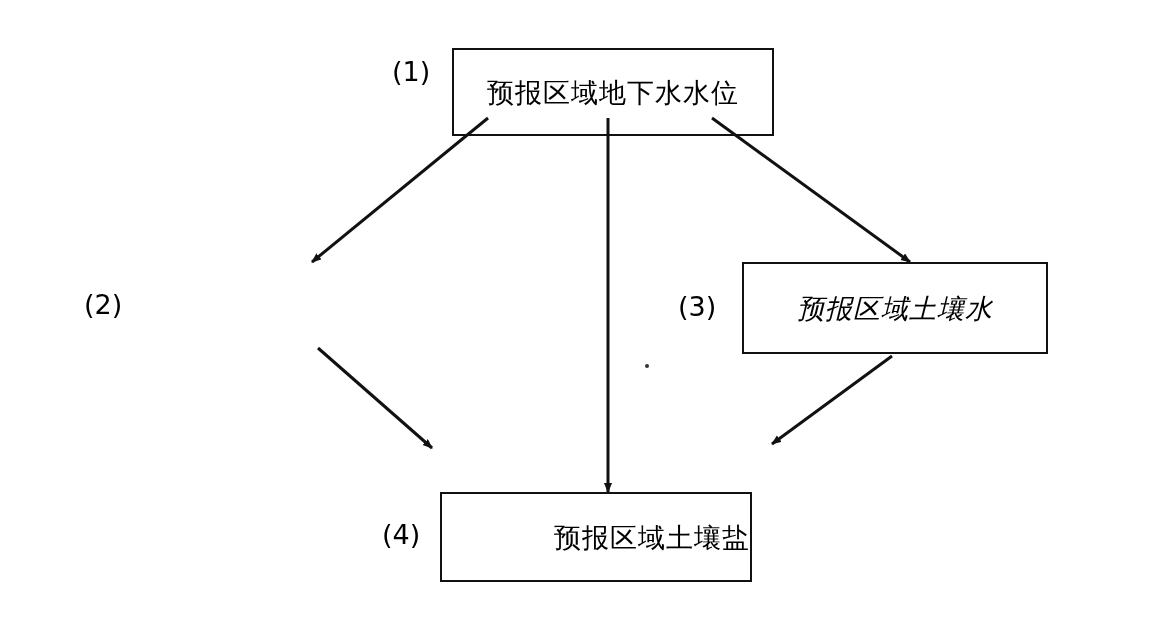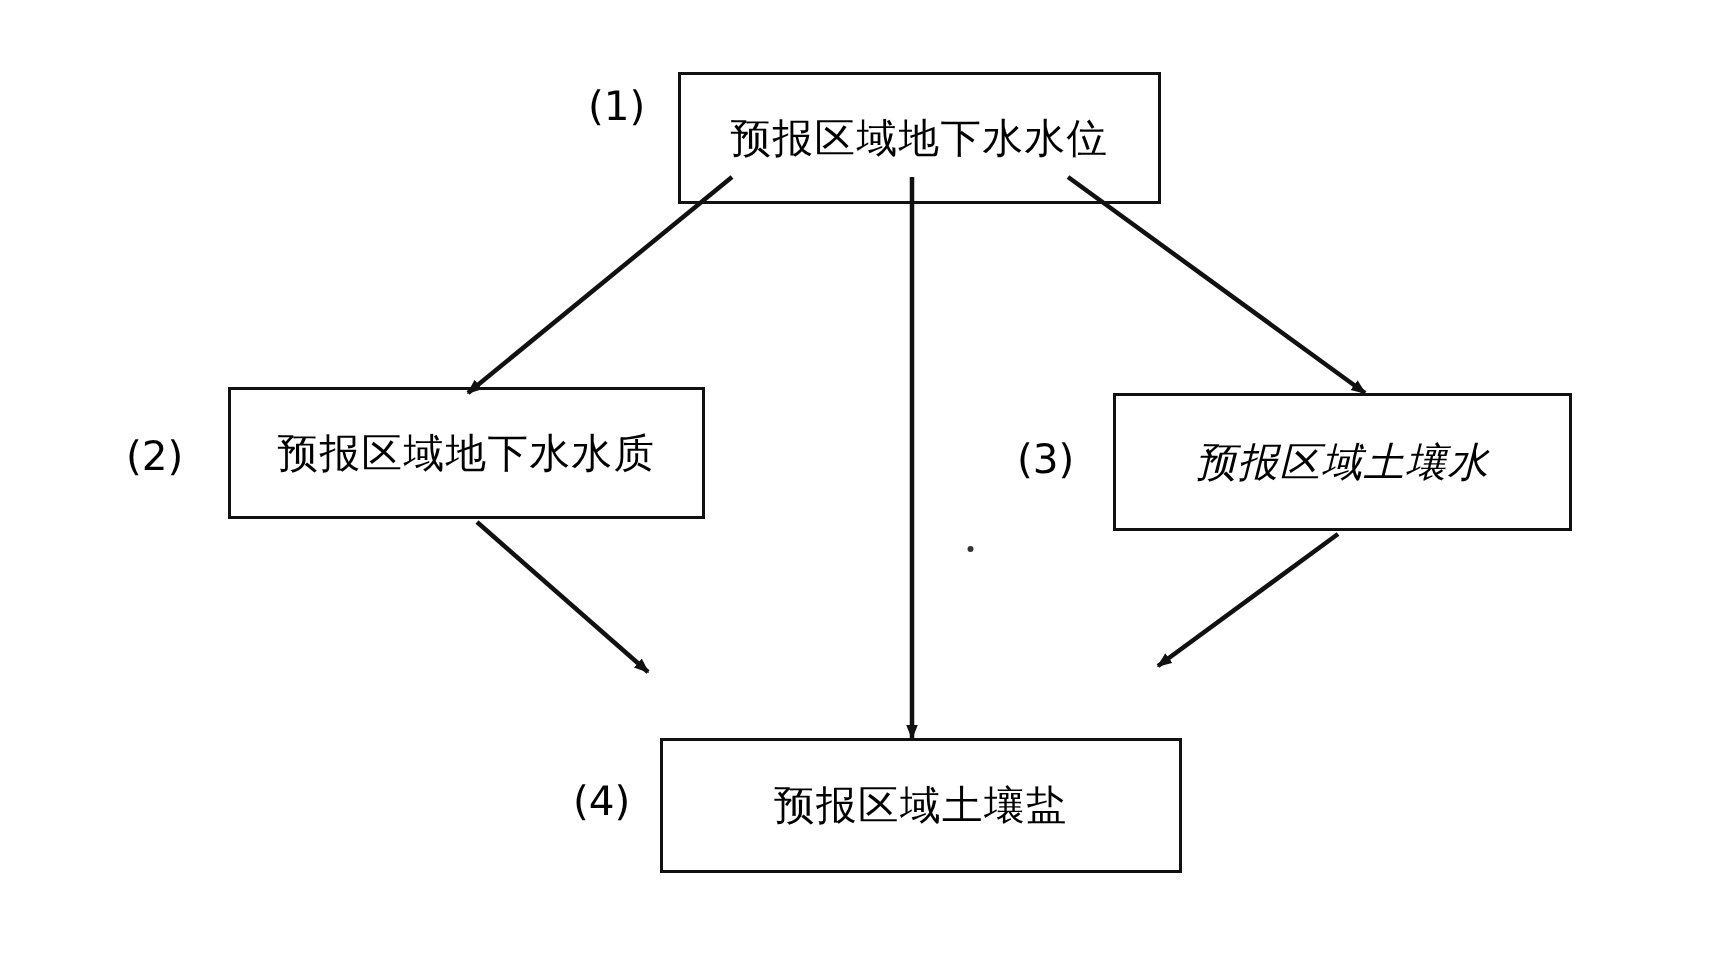--- a/index.html
+++ b/index.html
@@ -44,21 +44,21 @@
     position: absolute;
     color: #000000;
     font-size: 27px;
     line-height: 1;
     white-space: nowrap;
   }
   
   #node-1 { left: 452px; top: 28px;  width: 322px; height: 88px; margin-top: 20px; }
   #node-2 { left: 152px; top: 258px; width: 318px; height: 88px; }
   #node-3 { left: 742px; top: 262px; width: 306px; height: 92px; font-style: italic; }
-  #node-4 { left: 440px; top: 492px; width: 348px; height: 90px; }
+  #node-4 { left: 440px; top: 492px; width: 312px; height: 90px; justify-content: flex-end; }
 
   #tag-1 { left: 392px; top: 58px; }
   #tag-2 { left: 84px;  top: 291px; }
   #tag-3 { left: 678px; top: 293px; }
   #tag-4 { left: 382px; top: 521px; }
 
   .speck {
     position: absolute;
     left: 645px;
     top: 364px;
@@ -92,23 +92,20 @@
   </svg>
 
   <div class="speck"></div>
 
   <div class="tag" id="tag-1">(1)</div>
   <div class="node" id="node-1">
     <span class="node-label">预报区域地下水水位</span>
   </div>
 
   <div class="tag" id="tag-2">(2)</div>
-  <div class="node" id="node-2">
-    <span class="node-label">预报区域地下水水质</span>
-  </div>
 
   <div class="tag" id="tag-3">(3)</div>
   <div class="node" id="node-3">
     <span class="node-label">预报区域土壤水</span>
   </div>
 
   <div class="tag" id="tag-4">(4)</div>
   <div class="node" id="node-4">
     <span class="node-label">预报区域土壤盐</span>
   </div>

